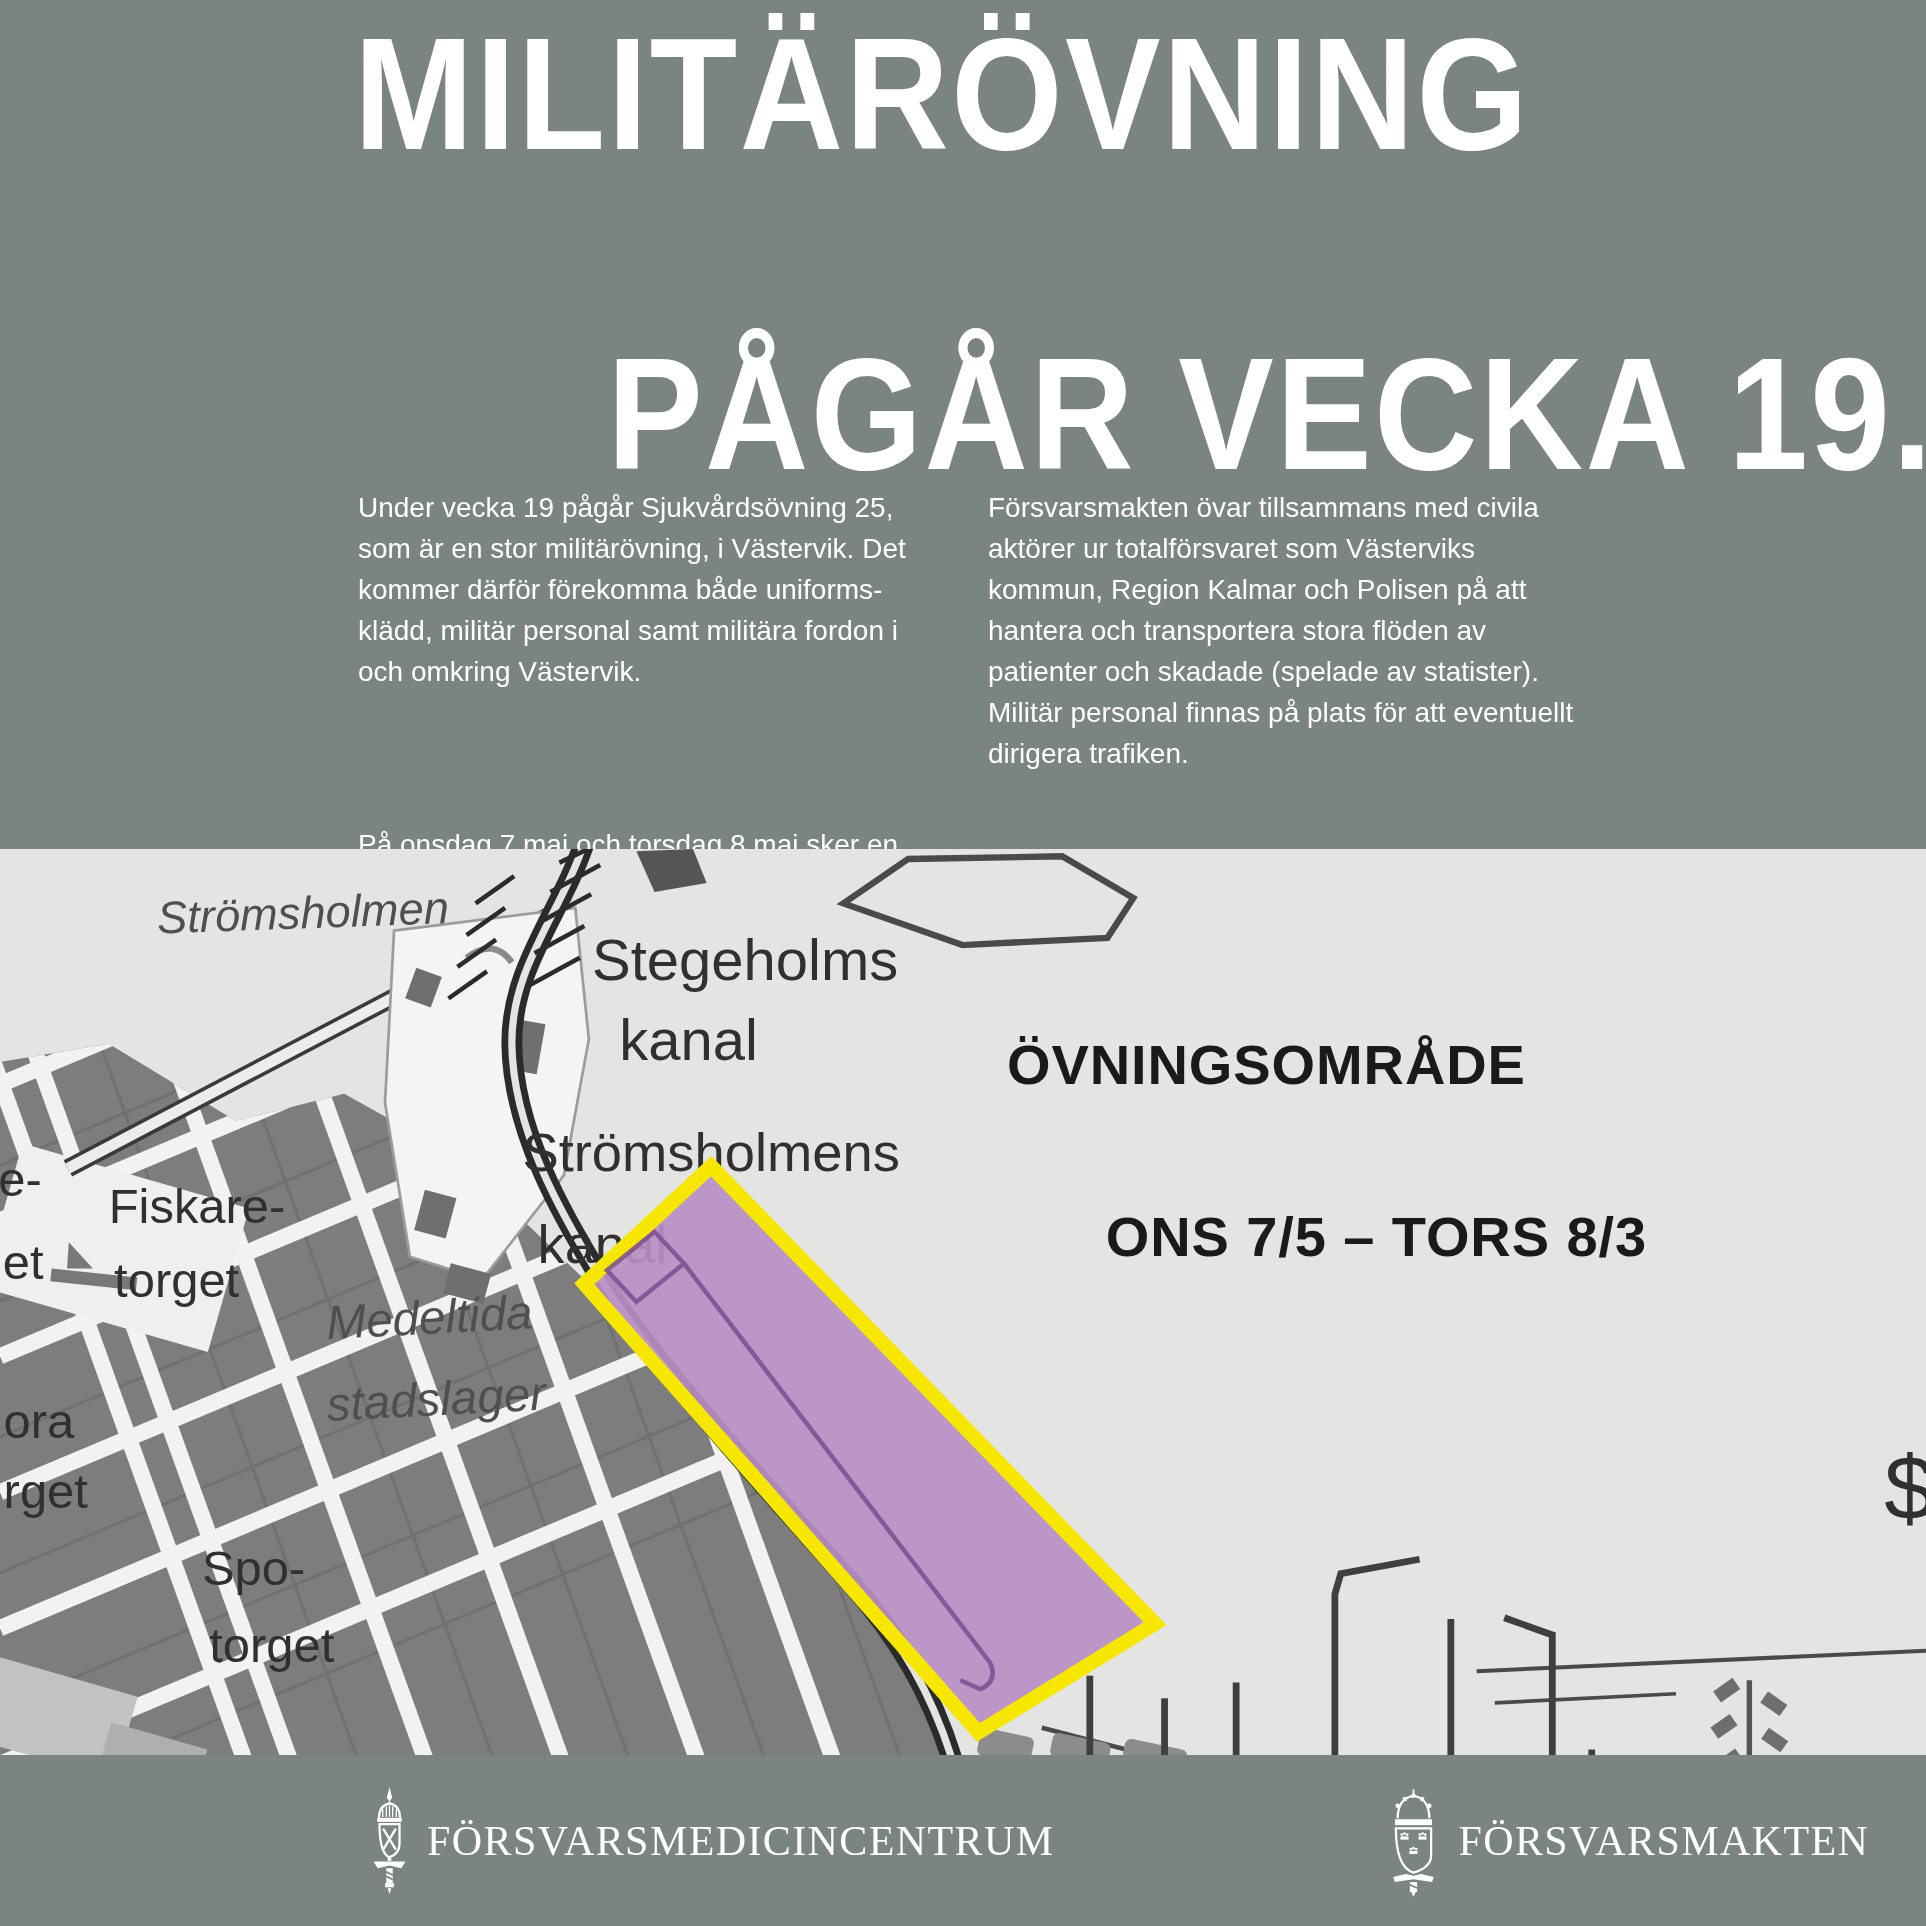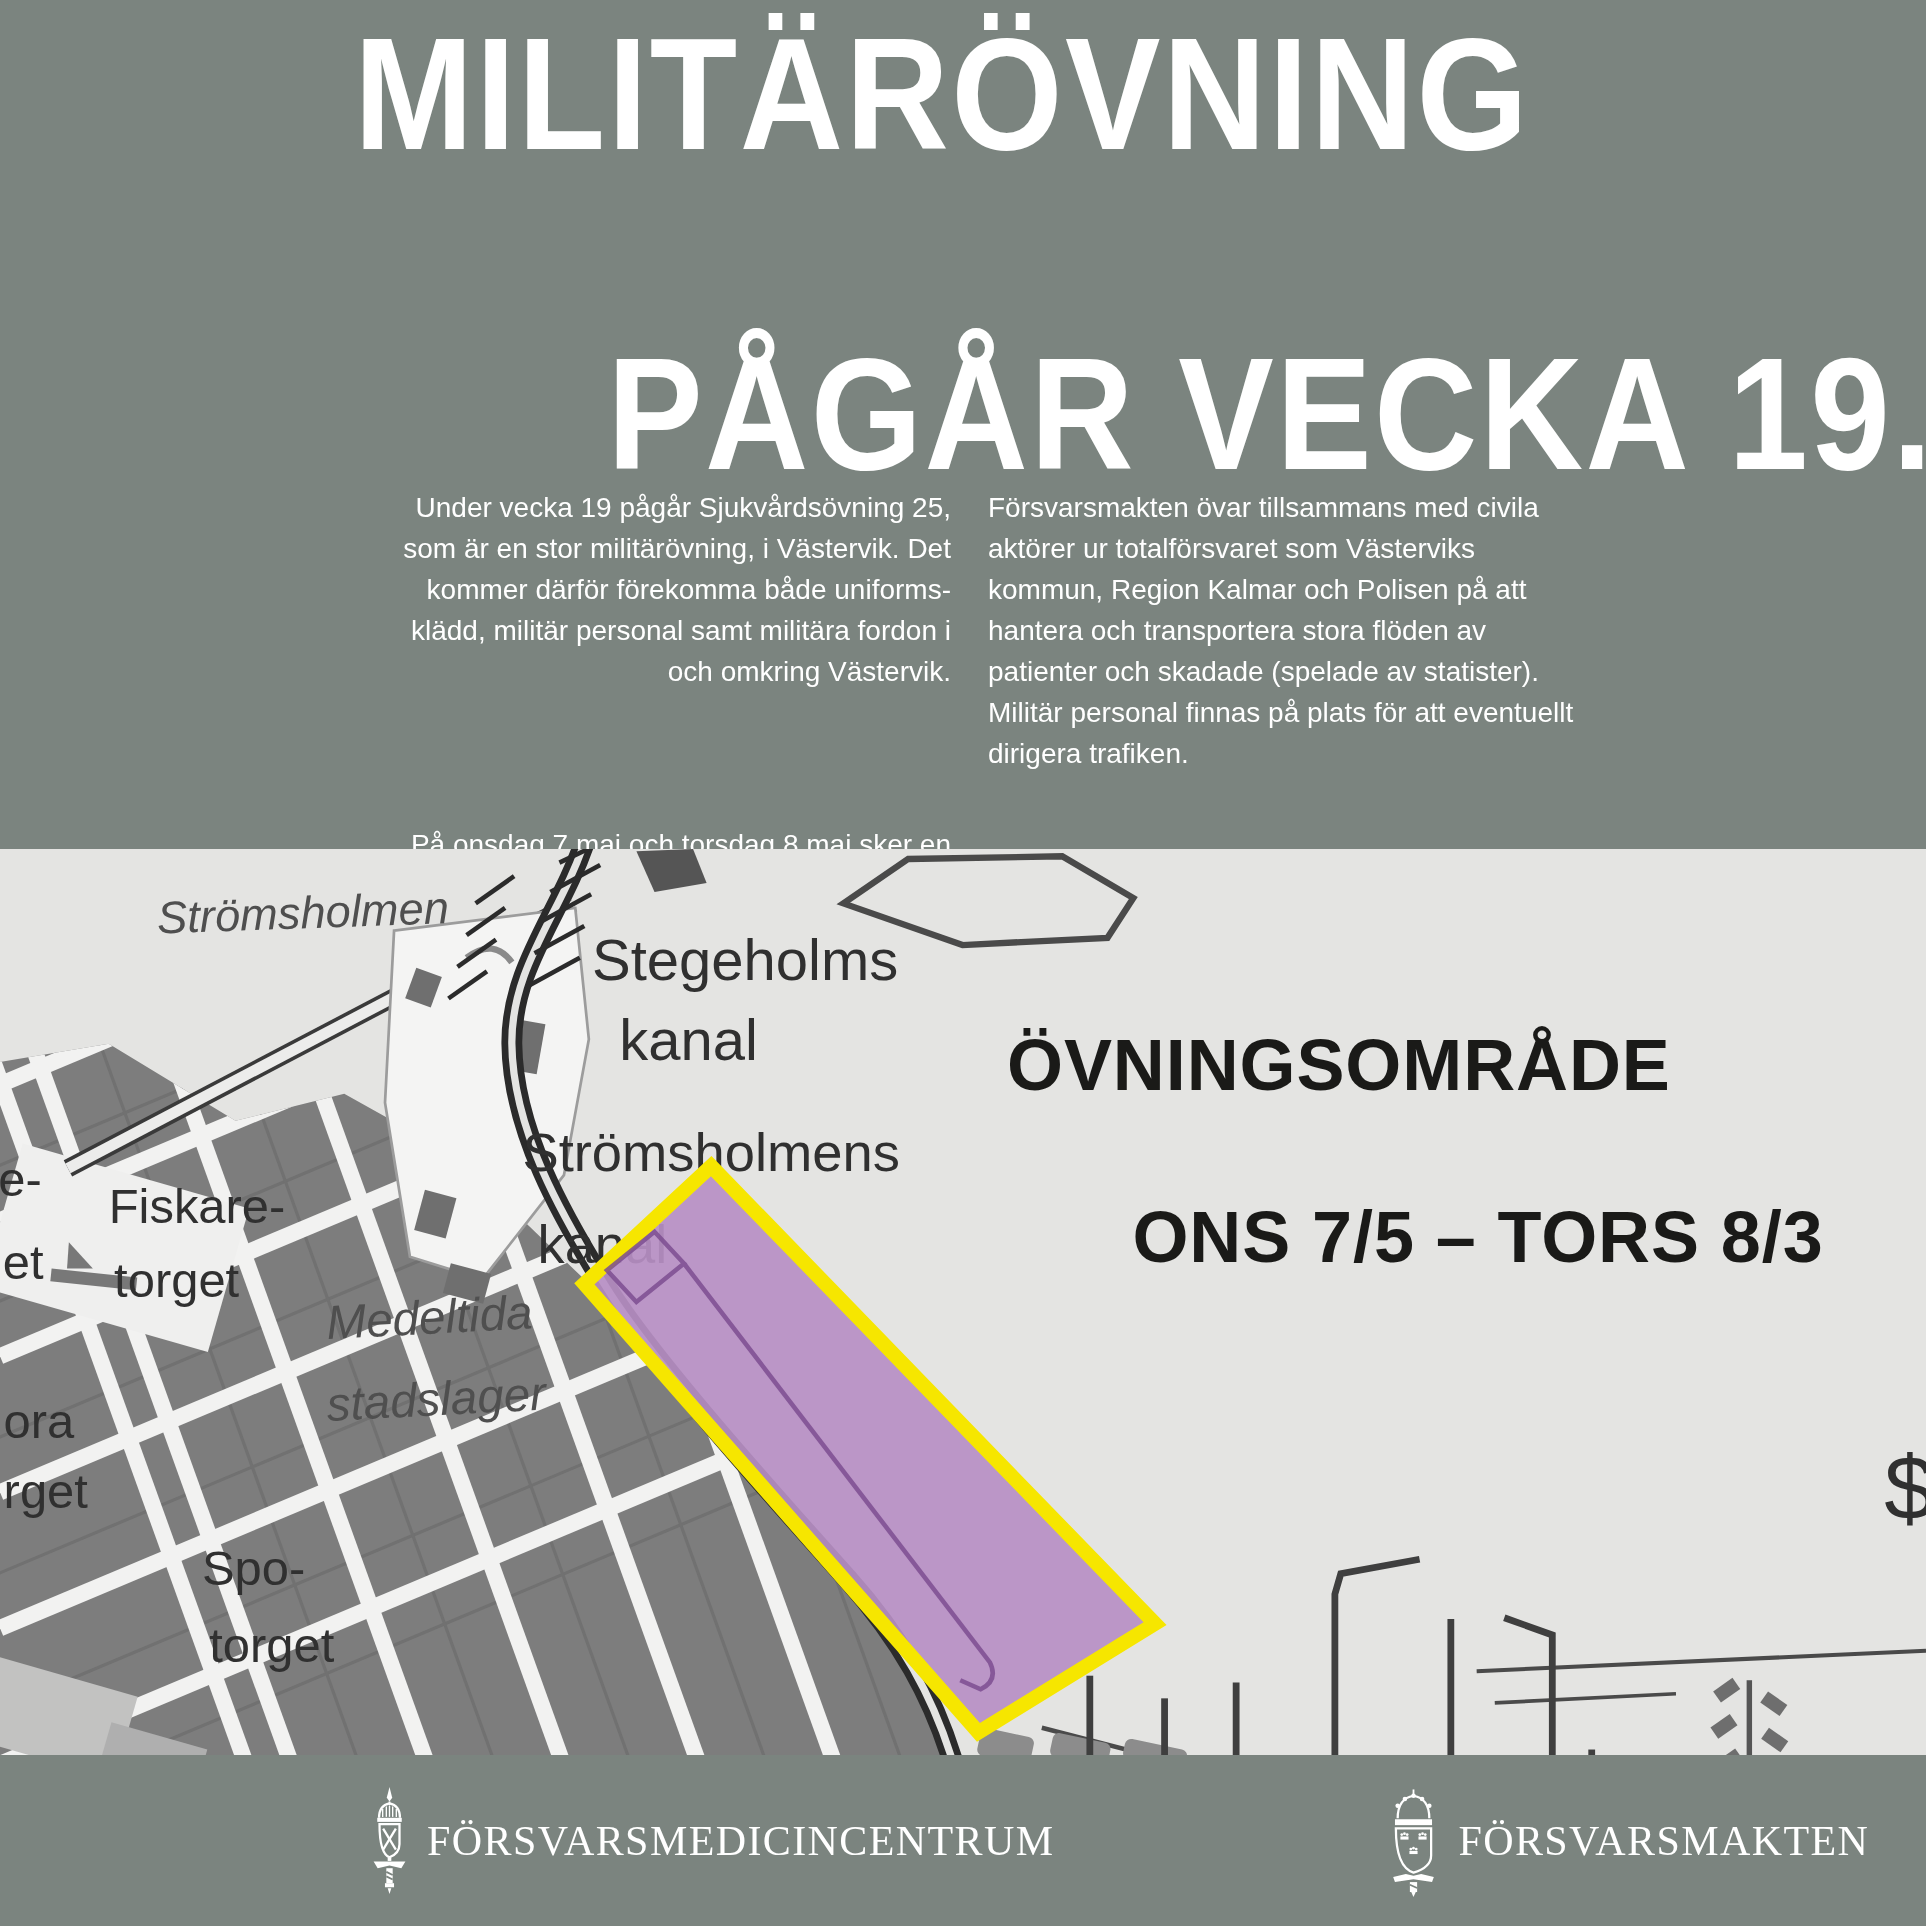--- a/index.html
+++ b/index.html
@@ -10,21 +10,21 @@
   .title{position:absolute;left:354px;top:13.6px;color:#fff;font-weight:700;
          font-size:159px;line-height:160px;letter-spacing:2.7px;
          transform:scaleX(0.90);transform-origin:0 0;white-space:pre;}
   .cols{position:absolute;top:405px;color:#fff;font-size:28px;line-height:41px;}
   .col{position:absolute;top:0;white-space:pre;}
   .col .para{margin:0 0 50px 0;}
   
   .map{position:absolute;left:0;top:849px;width:1926px;height:906px;overflow:hidden;}
   .map svg{position:absolute;left:0;top:0;}
   .overlay-text{position:absolute;left:1007px;top:173px;color:#1a1a18;
-                font-weight:700;font-size:72px;line-height:86px;
+                font-weight:700;font-size:56px;line-height:86px;
                 letter-spacing:0.9px;white-space:pre;}
   .map-label{font-family:"Liberation Sans",sans-serif;fill:#303030;}
   .map-label.it{font-style:italic;fill:#4f4f4f;}
   
   .footer{position:absolute;left:0;top:1755px;width:1926px;height:171px;padding-left:14px;}
   .org{position:absolute;top:0;height:171px;display:flex;align-items:center;}
   .org-fmc{left:369px;}
   .org-fm{left:1384px;}
   .org-text{color:#fff;font-family:"Liberation Serif",serif;letter-spacing:1.4px;}
   .org-fmc .org-text{font-size:42px;margin-left:17px;}
@@ -33,21 +33,21 @@
 </head>
 <body>
 
 <div class="poster" style="background:#7B847F;">
 
   <div class="header" style="background:#7B847F;">
     <div class="title"><span>MILITÄRÖVNING</span><br>
       <span>PÅGÅR VECKA 19.</span>
     </div>
     <div class="cols">
-      <div class="col" style="left:358px;text-align:right;">
+      <div class="col" style="left:358px;">
         <div class="para">Under vecka 19 pågår Sjukvårdsövning 25,
 som är en stor militärövning, i Västervik. Det
 kommer därför förekomma både uniforms-
 klädd, militär personal samt militära fordon i
 och omkring Västervik.</div>
         <div class="para">På onsdag 7 maj och torsdag 8 maj sker en
 stor del av övningen på Skeppsbrokajen
 mellan ca klockan 09.00 – 16.00. Detta kommer
 innebära lite högre trafikbelastning in och ut
 ur övningsområdet och centrala Västervik.</div>

